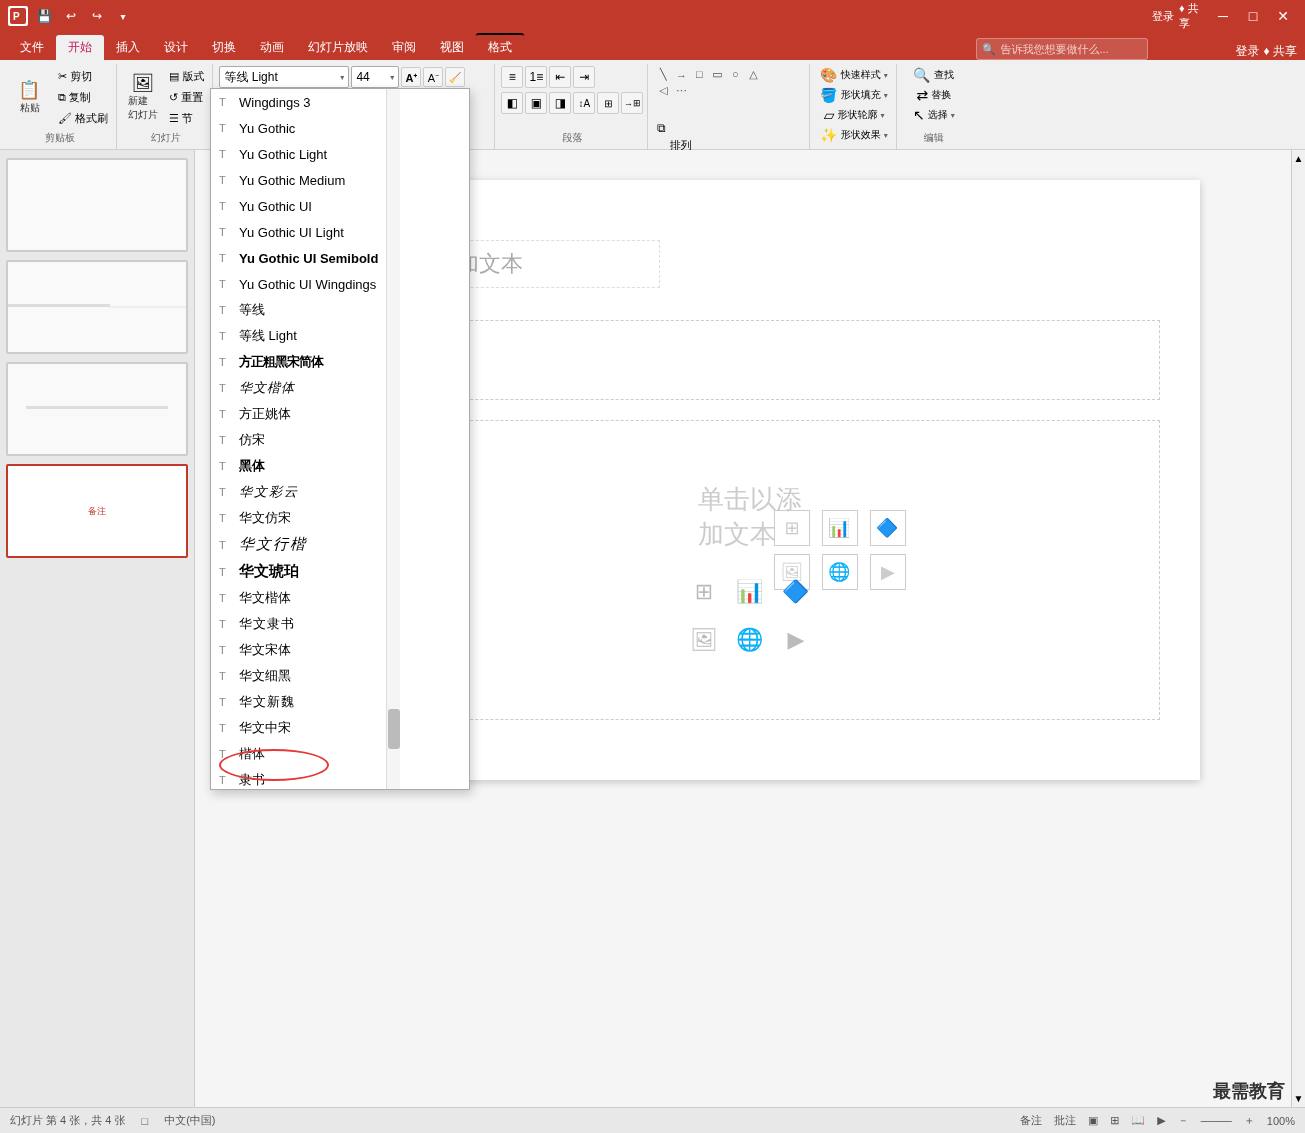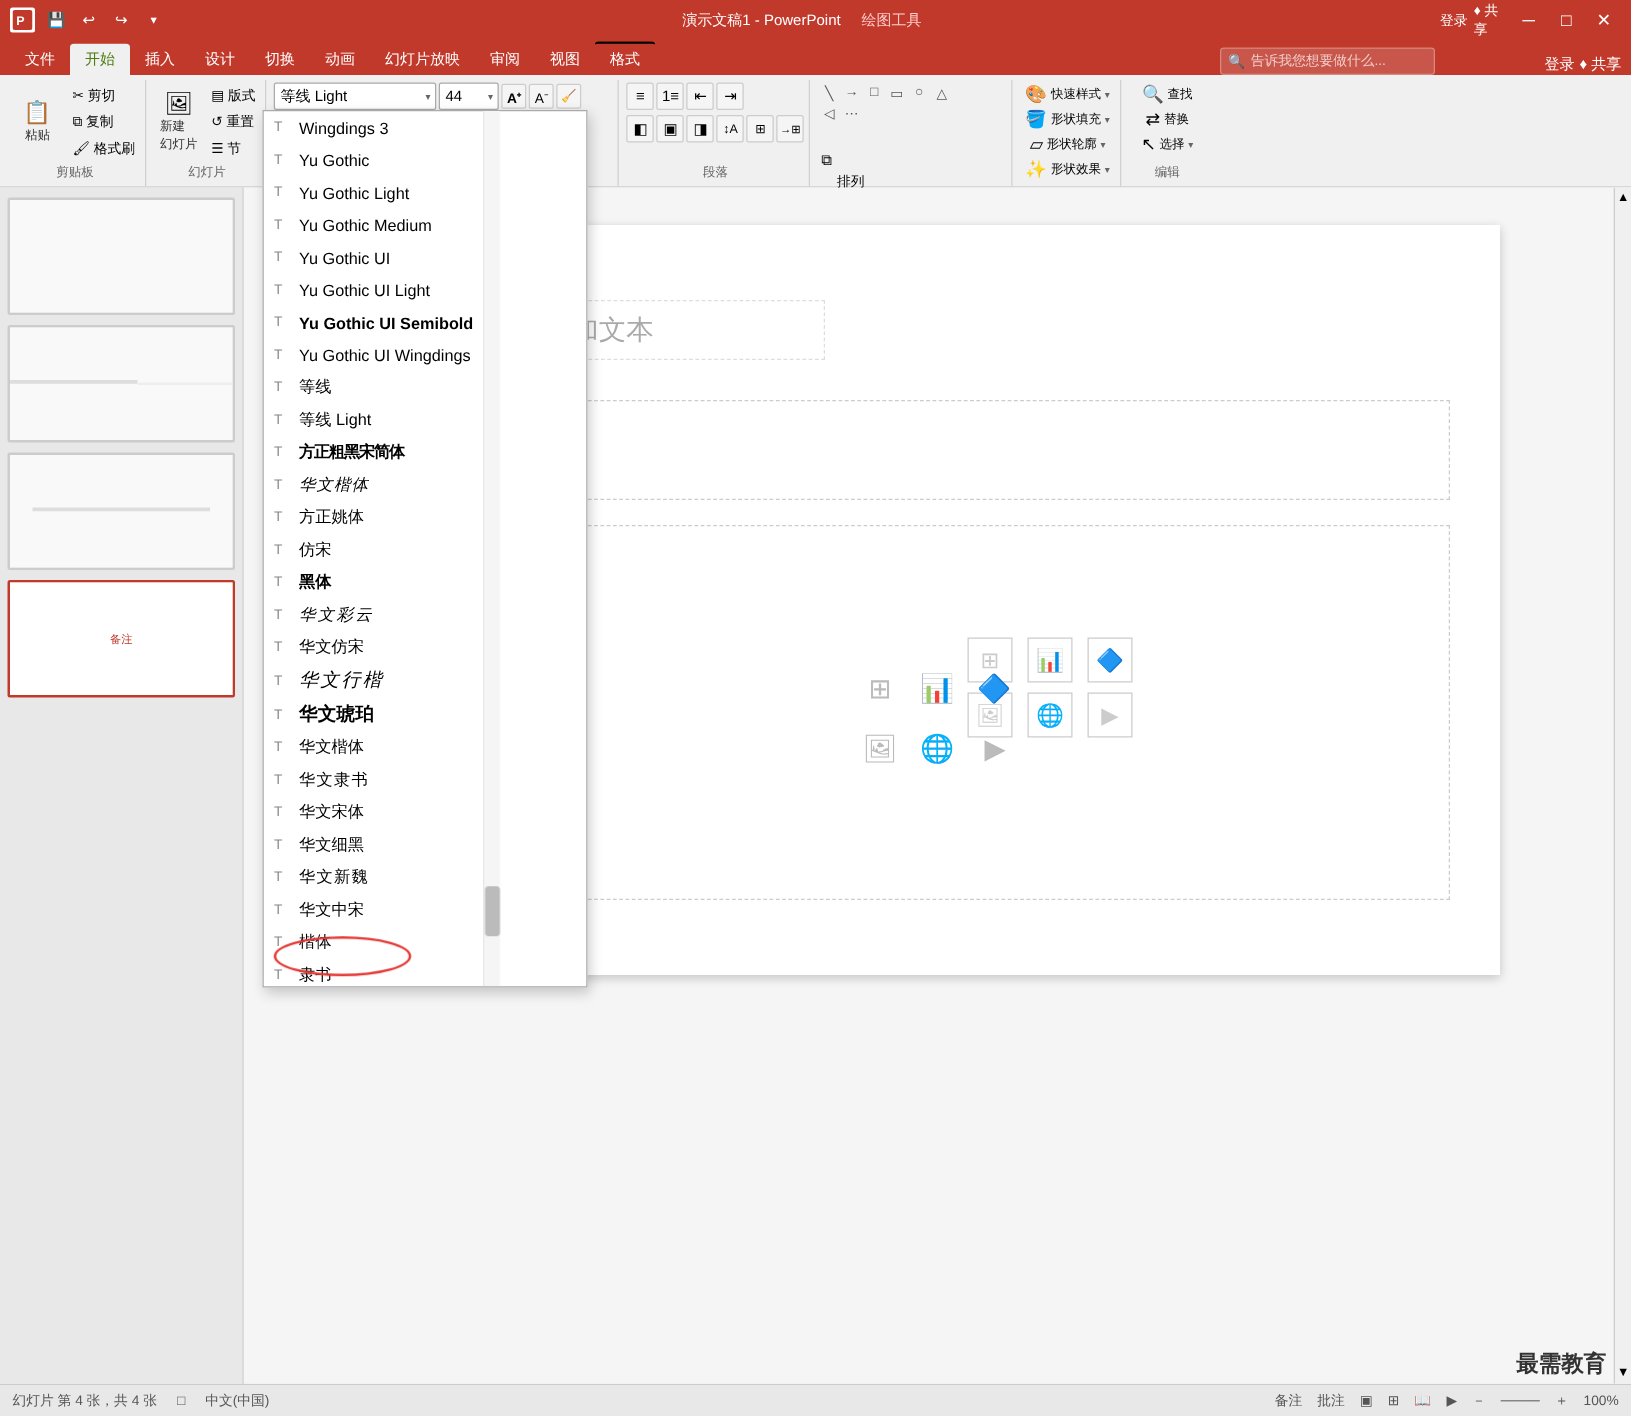--- a/index.html
+++ b/index.html
@@ -31,21 +31,21 @@
       align-items: flex-end;
       padding-left: 8px;
     }
     .ribbon-tab {
       padding: 4px 12px;
       font-size: 12px;
       color: white;
       cursor: pointer;
       border-radius: 3px 3px 0 0;
     }
-    .ribbon-tab.active { background: #f0f0f0; color: #4d7c0f; margin-top: 28px; }
+    .ribbon-tab.active { background: #f0f0f0; color: #be185d; margin-top: 28px; }
     .ribbon-tab.drawing-format { background: #c0392b; border-top: 2px solid #000000; }
     .ribbon-search { margin-left: auto; margin-right: 80px; display: flex; align-items: center; background: rgba(255,255,255,0.15); border: 1px solid rgba(255,255,255,0.3); border-radius: 3px; padding: 0 6px; height: 22px; color: white; font-size: 11px; }
     .ribbon-search input { background: transparent; border: none; outline: none; color: white; font-size: 11px; width: 140px; }
     .ribbon-search input::placeholder { color: rgba(255,255,255,0.7); }
     .ribbon-user { display: flex; align-items: center; gap: 4px; color: white; font-size: 12px; padding: 0 8px; }
 
     
     .ribbon-toolbar {
       height: 90px;
       background: #f0f0f0;
@@ -271,25 +271,20 @@
           <text x="3" y="12" font-size="10" fill="white" font-weight="bold">P</text>
         </svg>
     </div>
     <div class="quick-access">
       <div class="qa-btn">💾</div>
       <div class="qa-btn">↩</div>
       <div class="qa-btn">↪</div>
       <div class="qa-btn" style="font-size:10px">▾</div>
     </div>
   </div>
-  <div class="title-bar-center">
-    <span>演示文稿1 - PowerPoint</span>
-    &nbsp;&nbsp;&nbsp;
-    <span style="color:#ffcccc;">绘图工具</span>
-  </div>
   <div class="title-bar-right">
     <div class="title-bar-btn" style="font-size:11px;">登录</div>
     <div class="title-bar-btn" style="font-size:11px;">♦ 共享</div>
     <div class="title-bar-btn">─</div>
     <div class="title-bar-btn">□</div>
     <div class="title-bar-btn close">✕</div>
   </div>
 </div>
 
 <div class="ribbon-tabs">
@@ -535,20 +530,21 @@
         <div class="content-icons-row">
           <div class="content-icon">🖼</div>
           <div class="content-icon">🌐</div>
           <div class="content-icon">▶</div>
         </div>
       </div>
 
       <div style="position:absolute;left:40px;top:140px;width:820px;height:80px;border:1px dashed #ccc;"></div>
       <div style="position:absolute;left:40px;top:240px;width:820px;height:300px;border:1px dashed #ccc;">
         <div style="display:flex;flex-direction:column;align-items:center;justify-content:center;height:100%;gap:12px;">
+          <div style="font-size:26px;color:#ccc;">单击以添<br>加文本</div>
           <div class="content-icons-row" style="display:flex;gap:10px;margin-top:10px;">
             <div class="content-icon" style="color:#bbb;font-size:22px;border:none;">⊞</div>
             <div class="content-icon" style="color:#bbb;font-size:22px;border:none;">📊</div>
             <div class="content-icon" style="color:#bbb;font-size:22px;border:none;">🔷</div>
           </div>
           <div class="content-icons-row" style="display:flex;gap:10px;">
             <div class="content-icon" style="color:#bbb;font-size:22px;border:none;">🖼</div>
             <div class="content-icon" style="color:#bbb;font-size:22px;border:none;">🌐</div>
             <div class="content-icon" style="color:#bbb;font-size:22px;border:none;">▶</div>
           </div>

